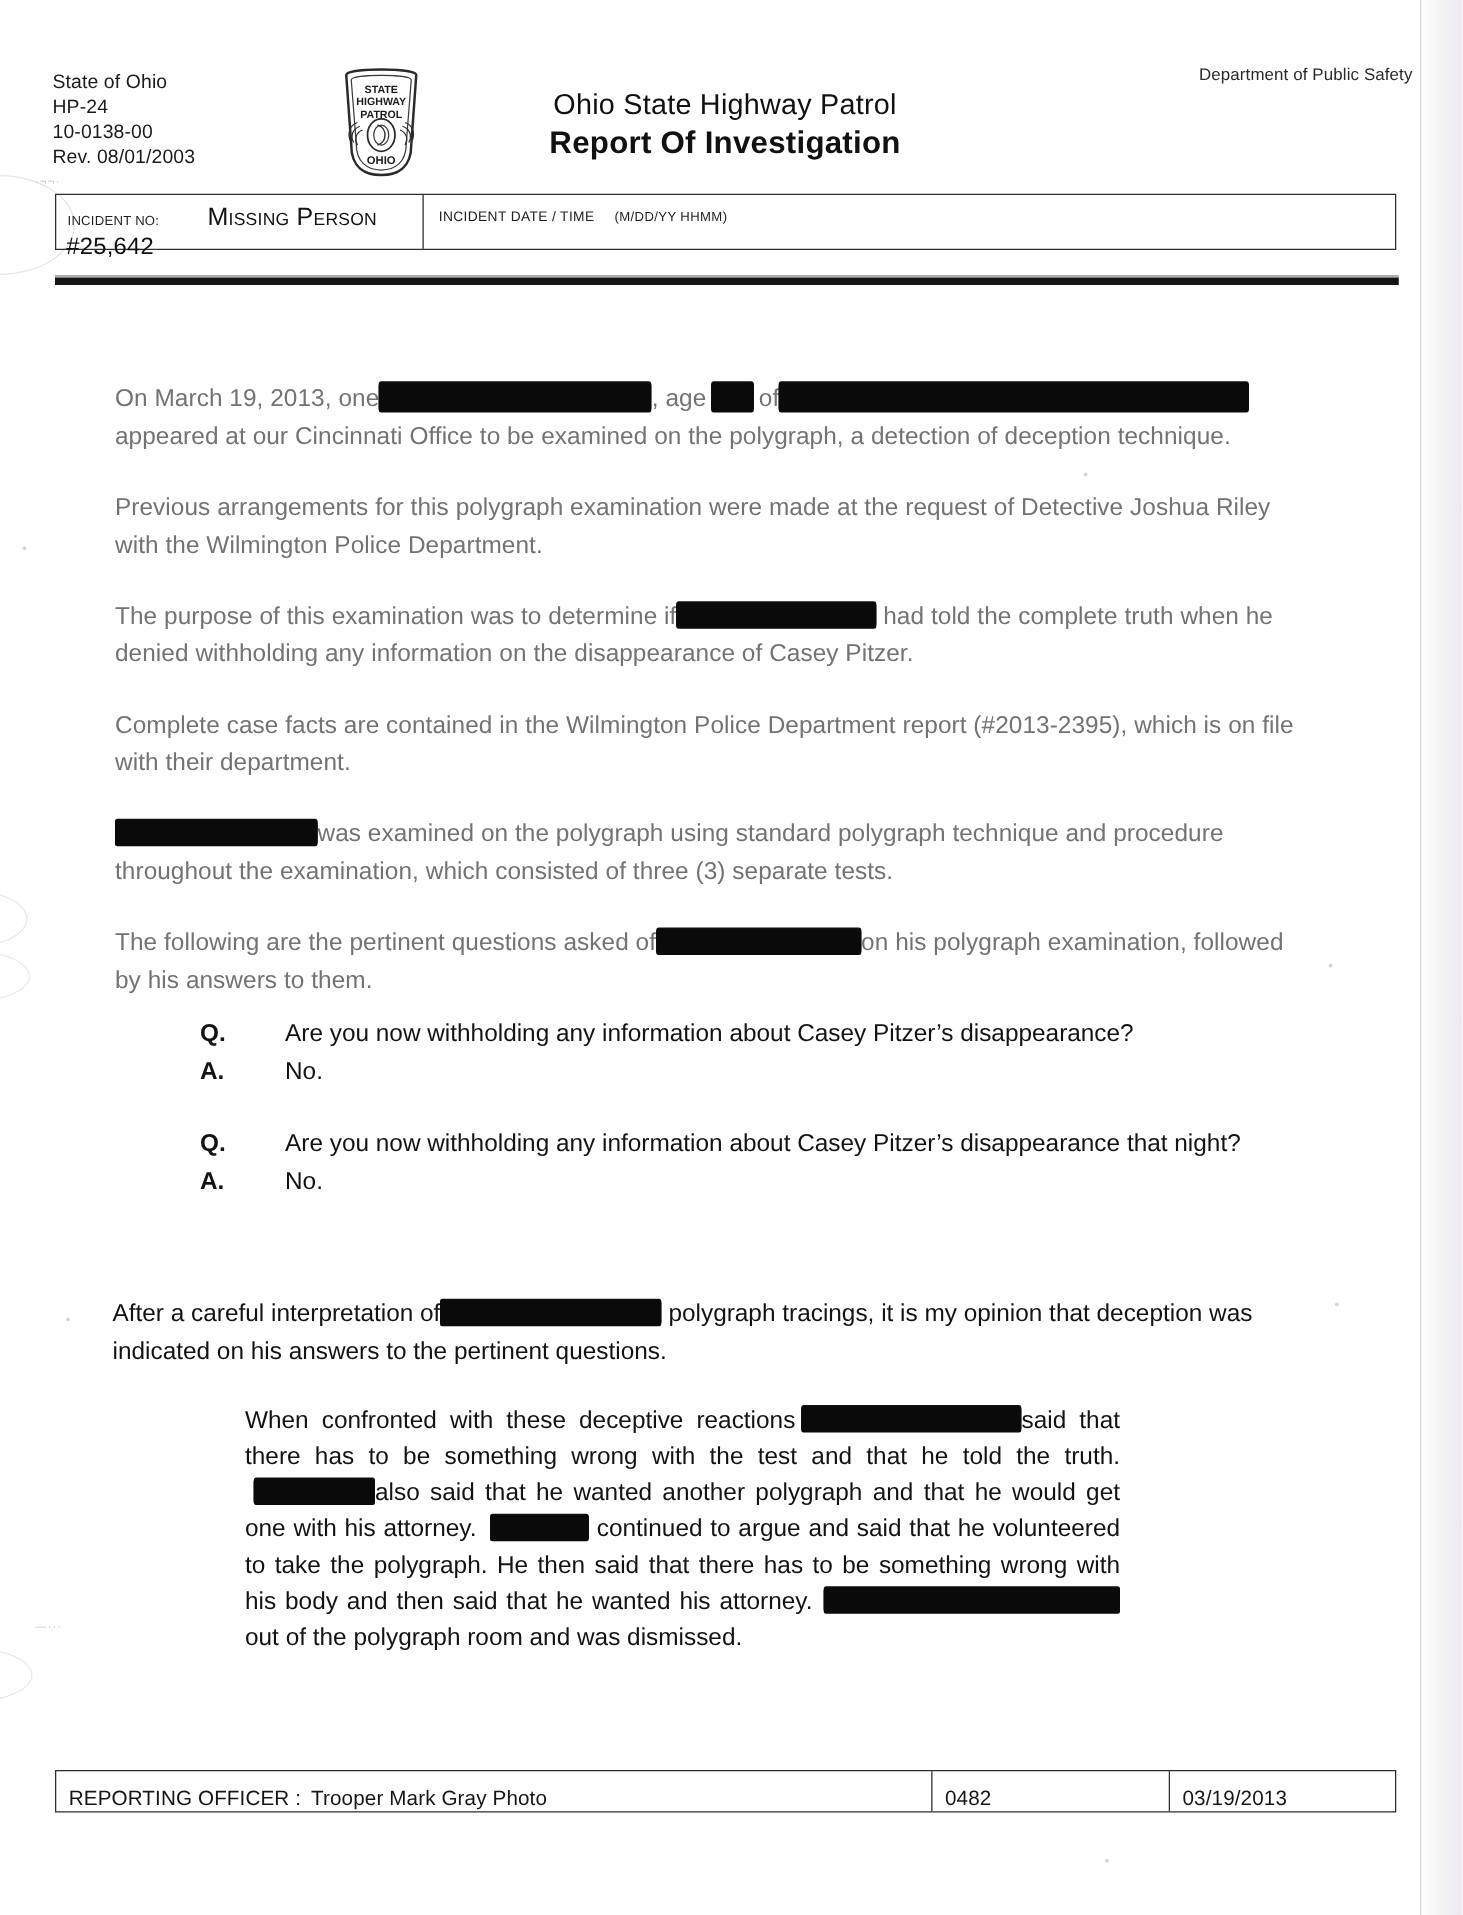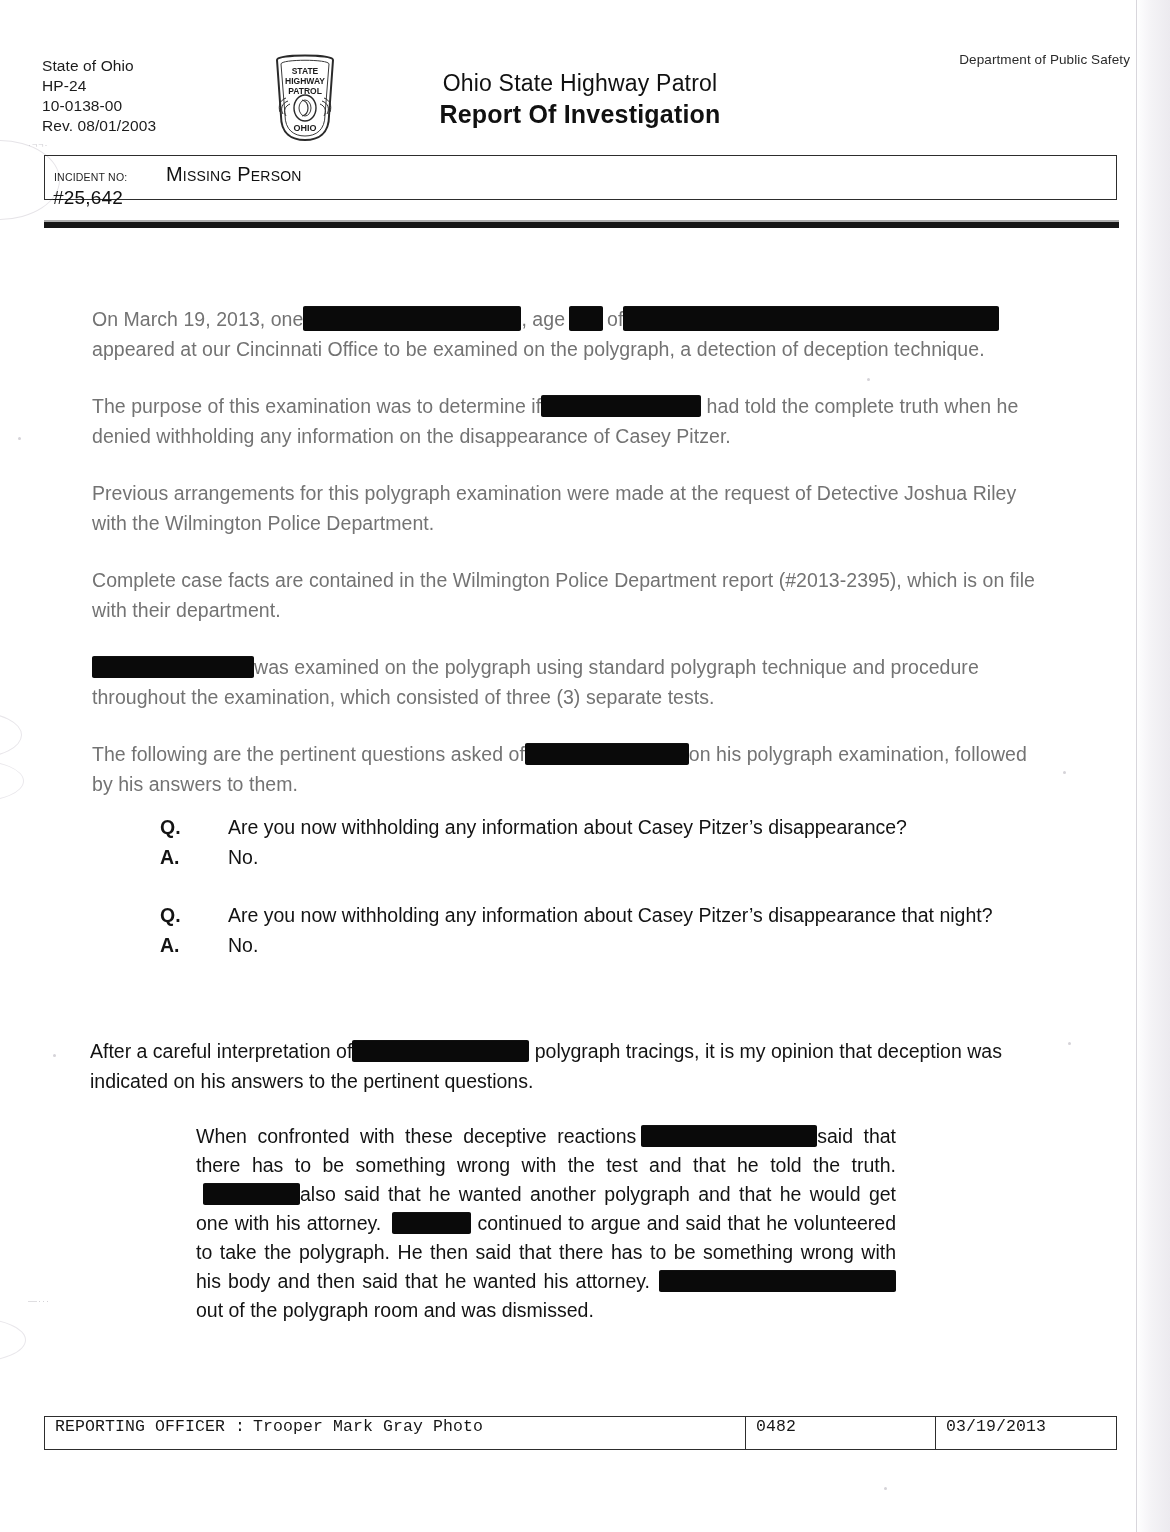--- a/index.html
+++ b/index.html
@@ -235,24 +235,23 @@
     left: 44px; top: 1416px;
     width: 1073px; height: 34px;
     border: 1.6px solid #2d2d2d;
     box-sizing: border-box;
   }
   .ftr-cell {
     position: absolute; top: 0; height: 100%;
     box-sizing: border-box;
     font-size: 16.5px;
     color: #161616;
-    display: flex; align-items: flex-start;
+    display: flex; align-items: flex-end;
     padding-left: 10px;
     letter-spacing: .1px;
-    font-family: Liberation Mono, monospace;
   }
   .ftr-c1 { left: 0;    width: 700px; }
   .ftr-c2 { left: 700px; width: 190px; border-left: 1.6px solid #2d2d2d; }
   .ftr-c3 { left: 890px; width: 183px; border-left: 1.6px solid #2d2d2d; }
   .ftr-officer-name { margin-left: 8px; }
 </style>
 </head>
 <body>
 
 <div id="page">
@@ -310,33 +309,38 @@
     <div class="hdr-title1">Ohio State Highway Patrol</div>
     <div class="hdr-title2">Report Of Investigation</div>
   </div>
 
   <div class="inc-table">
     <div class="inc-cell inc-c1">
       <span class="lbl-inc-no smallcap">Incident No:</span>
       <span class="val-missing">Missing Person</span>
       <span class="val-case">#25,642</span>
     </div>
+    <div class="inc-cell inc-c2">
+      <span class="lbl-date smallcap">
+        <span>Incident Date / Time</span><span class="fmt">(M/DD/YY  HHMM)</span>
+      </span>
+    </div>
   </div>
 
   <div class="thick-rule"></div>
 
   <div class="body-wrap">
 
     <p class="para"><span>On March 19, 2013, one</span><span class="redact tall" style="width:218px;"></span><span>, age</span><span class="redact tall" style="width:34px; margin:0 4px;"></span><span>of</span><span class="redact tall" style="width:376px;"></span>
       <span>appeared at our Cincinnati Office to be examined on the polygraph, a detection of deception technique.</span></p>
 
+    <p class="para">Previous arrangements for this polygraph examination were made at the request of Detective Joshua Riley with the Wilmington Police Department.</p>
+
     <p class="para"><span>The purpose of this examination was to determine if</span><span class="redact" style="width:160px;"></span>
       <span>had told the complete truth when he denied withholding any information on the disappearance of Casey Pitzer.</span></p>
-
-    <p class="para">Previous arrangements for this polygraph examination were made at the request of Detective Joshua Riley with the Wilmington Police Department.</p>
 
     <p class="para">Complete case facts are contained in the Wilmington Police Department report (#2013-2395), which is on file with their department.</p>
 
     <p class="para"><span class="redact" style="width:162px;"></span><span>was examined on the polygraph using standard polygraph technique and procedure throughout the examination, which consisted of three (3) separate tests.</span></p>
 
     <p class="para"><span>The following are the pertinent questions asked of</span><span class="redact" style="width:164px;"></span><span>on his polygraph examination, followed by his answers to them.</span></p>
   </div>
 
   <div class="qa">
     <div class="qa-group">

